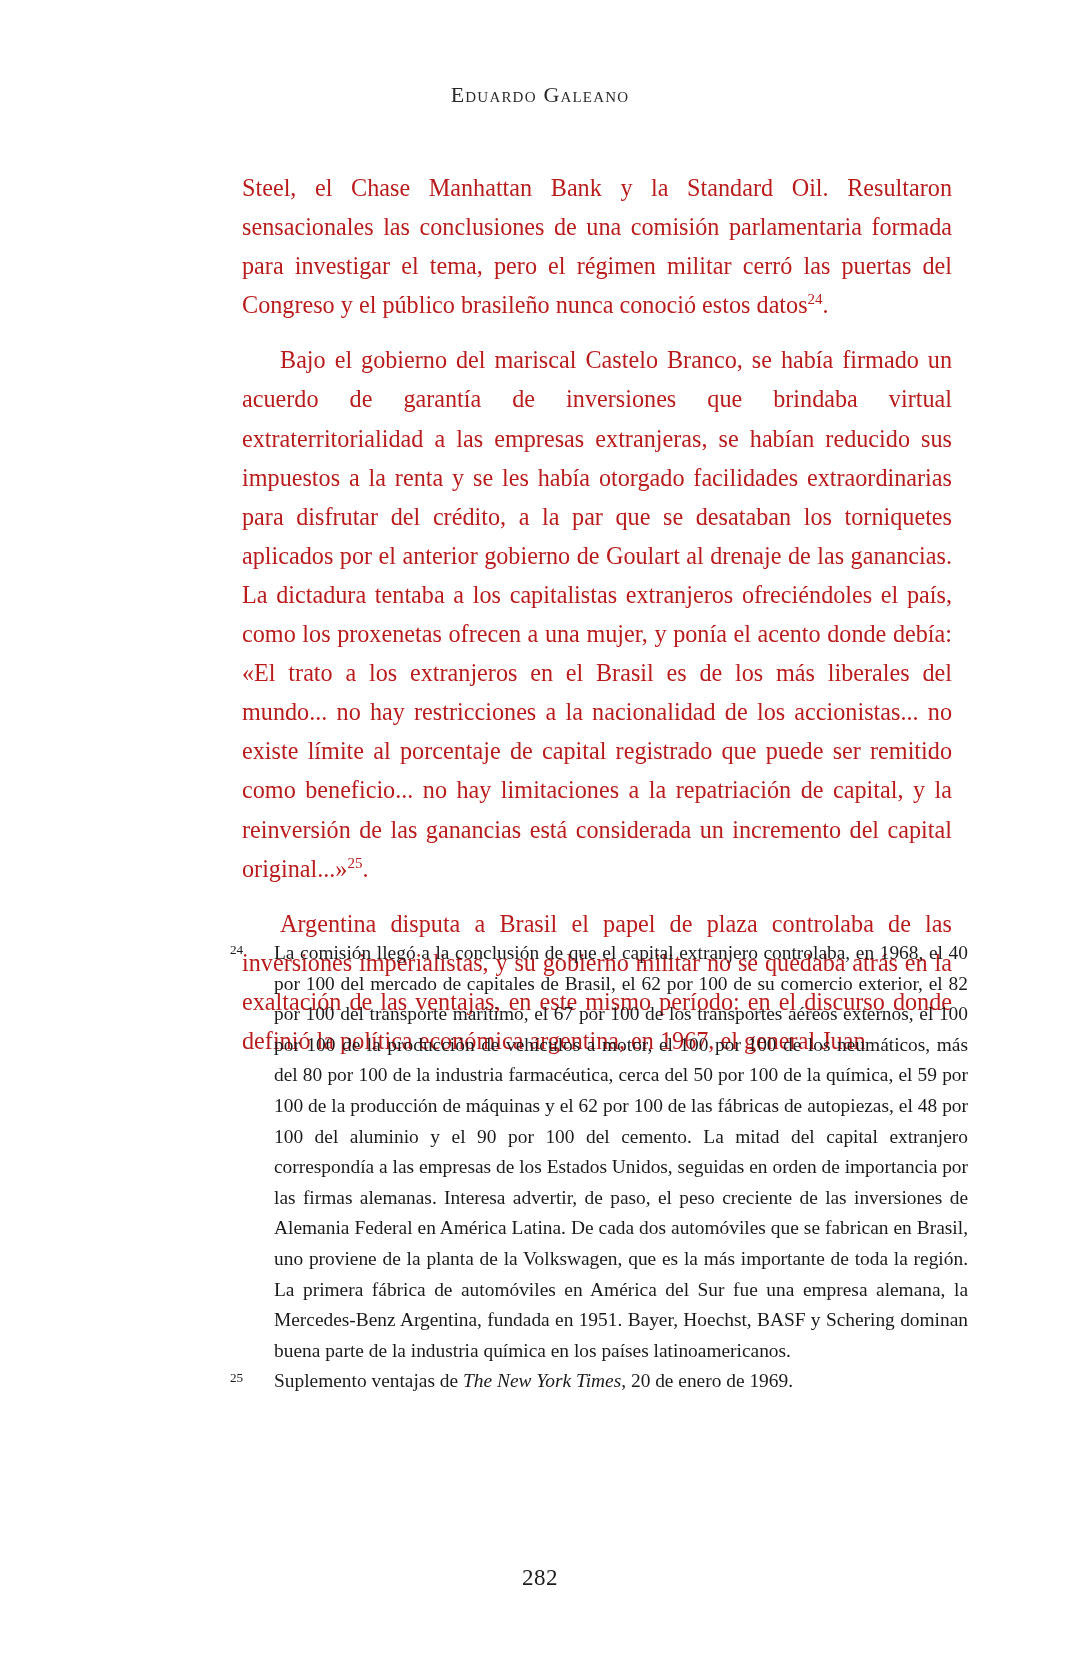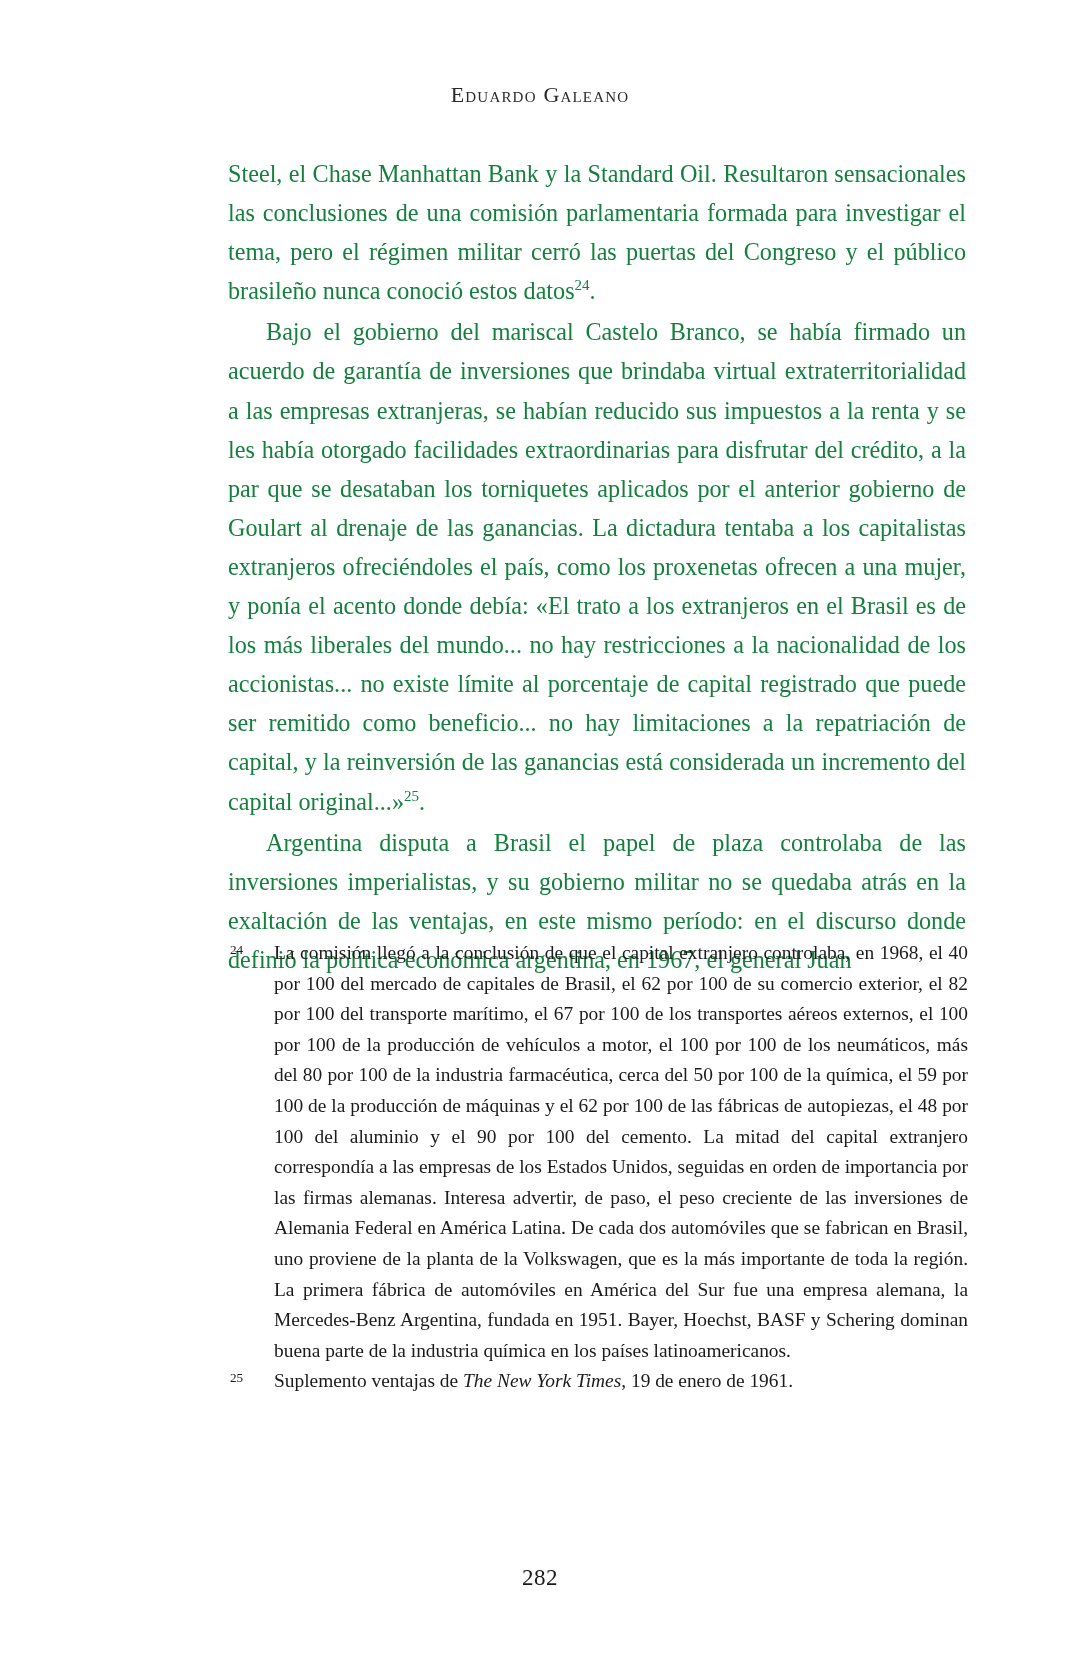--- a/index.html
+++ b/index.html
@@ -46,27 +46,27 @@
 
   
   .body-col {
     position: absolute;
     top: 152px;
     left: 146px;
     width: 742px;
   }
 
   .body-col p {
-    margin: 2px;
+    margin: 16px;
     font-size: 24.2px;
     line-height: 39.1px;
     text-align: justify;
     text-justify: inter-word;
     hyphens: manual;
-    color: #15803d;
+    color: #b91c1c;
     font-family: "Liberation Serif", "DejaVu Serif", serif;
   }
 
   .body-col p.indent {
     text-indent: 38px;
   }
 
   sup.fn {
     font-size: 0.62em;
     vertical-align: super;
@@ -148,20 +148,20 @@
 
   <div class="footnotes">
 
     <p class="footnote">
       <span class="fn-marker">24</span>
       <span class="fn-text">La comisión llegó a la conclusión de que el capital extranjero controlaba, en 1968, el 40 por 100 del mercado de capitales de Brasil, el 62 por 100 de su comercio exterior, el 82 por 100 del transporte marítimo, el 67 por 100 de los transportes aéreos externos, el 100 por 100 de la producción de vehículos a motor, el 100 por 100 de los neumáticos, más del 80 por 100 de la industria farmacéutica, cerca del 50 por 100 de la química, el 59 por 100 de la producción de máquinas y el 62 por 100 de las fábricas de autopiezas, el 48 por 100 del aluminio y el 90 por 100 del cemento. La mitad del capital extranjero correspondía a las empresas de los Estados Unidos, seguidas en orden de importancia por las firmas alemanas. Interesa advertir, de paso, el peso creciente de las inversiones de Alemania Federal en América Latina. De cada dos automóviles que se fabrican en Brasil, uno proviene de la planta de la Volkswagen, que es la más importante de toda la región. La primera fábrica de automóviles en América del Sur fue una empresa alemana, la Mercedes-Benz Argentina, fundada en 1951. Bayer, Hoechst, BASF y Schering dominan buena parte de la industria química en los países latinoamericanos.</span>
     </p>
 
     <p class="footnote">
       <span class="fn-marker">25</span>
-      <span class="fn-text"><span>Suplemento ventajas de </span><i>The New York Times</i><span>, 19 de enero de 1961.</span></span>
+      <span class="fn-text"><span>Suplemento ventajas de </span><i>The New York Times</i><span>, 20 de enero de 1969.</span></span>
     </p>
 
   </div>
 
   <div class="folio">282</div>
 
 </div>
 
 </body></html>

